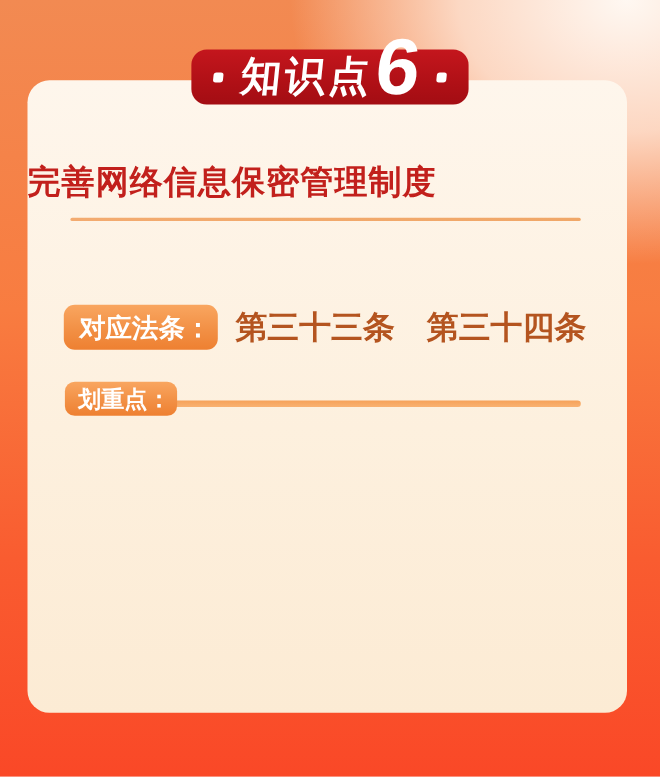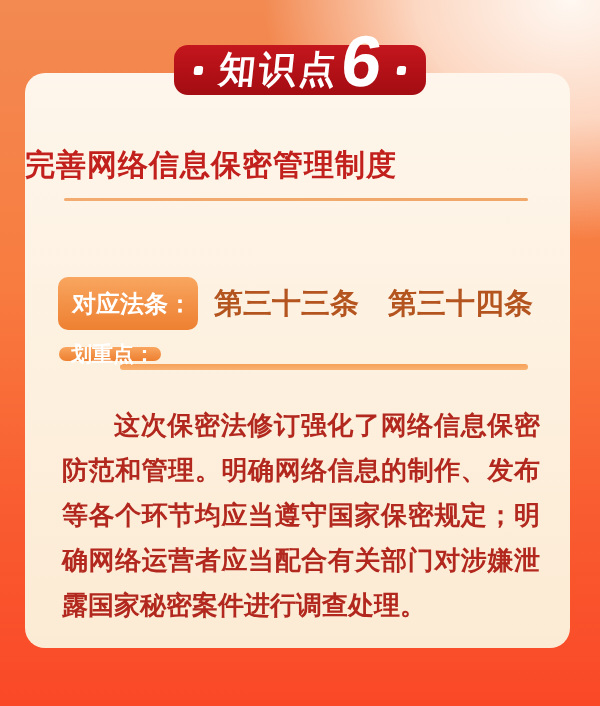--- a/index.html
+++ b/index.html
@@ -88,21 +88,21 @@
   .tag {
     background: linear-gradient(180deg, #f9a660 0%, #f29045 55%, #ee8031 100%);
     color: #ffffff;
     font-weight: 900;
     border-radius: 10px;
     display: flex;
     align-items: center;
     white-space: nowrap;
   }
   .law-tag {
-    height: 53px;
+    height: 41px;
     font-size: 24px;
     padding: 0 6px 0 14px;
     font-family: Liberation Mono, monospace;
   }
   .law-articles {
     margin-left: 16px;
     font-size: 29px;
     font-weight: 700;
     color: #b4541f;
     white-space: nowrap;
@@ -110,21 +110,21 @@
   .hl-bar {
     position: absolute;
     left: 120px; top: 364px;
     width: 408px; height: 6px;
     border-radius: 3px;
     background: linear-gradient(180deg, #f6a159, #f9b272);
   }
   .hl-tag {
     position: absolute;
     left: 59px; top: 347px;
-    height: 14px;
+    height: 31px;
     font-size: 21px;
     padding: 0 6px 0 12px;
     border-radius: 9px;
   }
   .body-text {
     position: absolute;
     left: 62px; top: 403px;
     width: 478px;
     font-size: 26px;
     font-weight: 700;
@@ -155,15 +155,14 @@
   <div class="divider"></div>
 
   <div class="law-row">
     <div class="tag law-tag">对应法条：</div>
     <div class="law-articles">第三十三条　第三十四条</div>
   </div>
 
   <div class="hl-bar"></div>
   <div class="tag hl-tag">划重点：</div>
 
-  <div class="body-text">这次保密法修订强化了网络信息保密防范和管理。明确网络信息的制作、发布等各个环节均应当遵守国家保密规定；明确网络运营者应当配合有关部门对涉嫌泄露国家秘密案件进行调查处理。</div>
 
 </div>
 
 </body></html>

